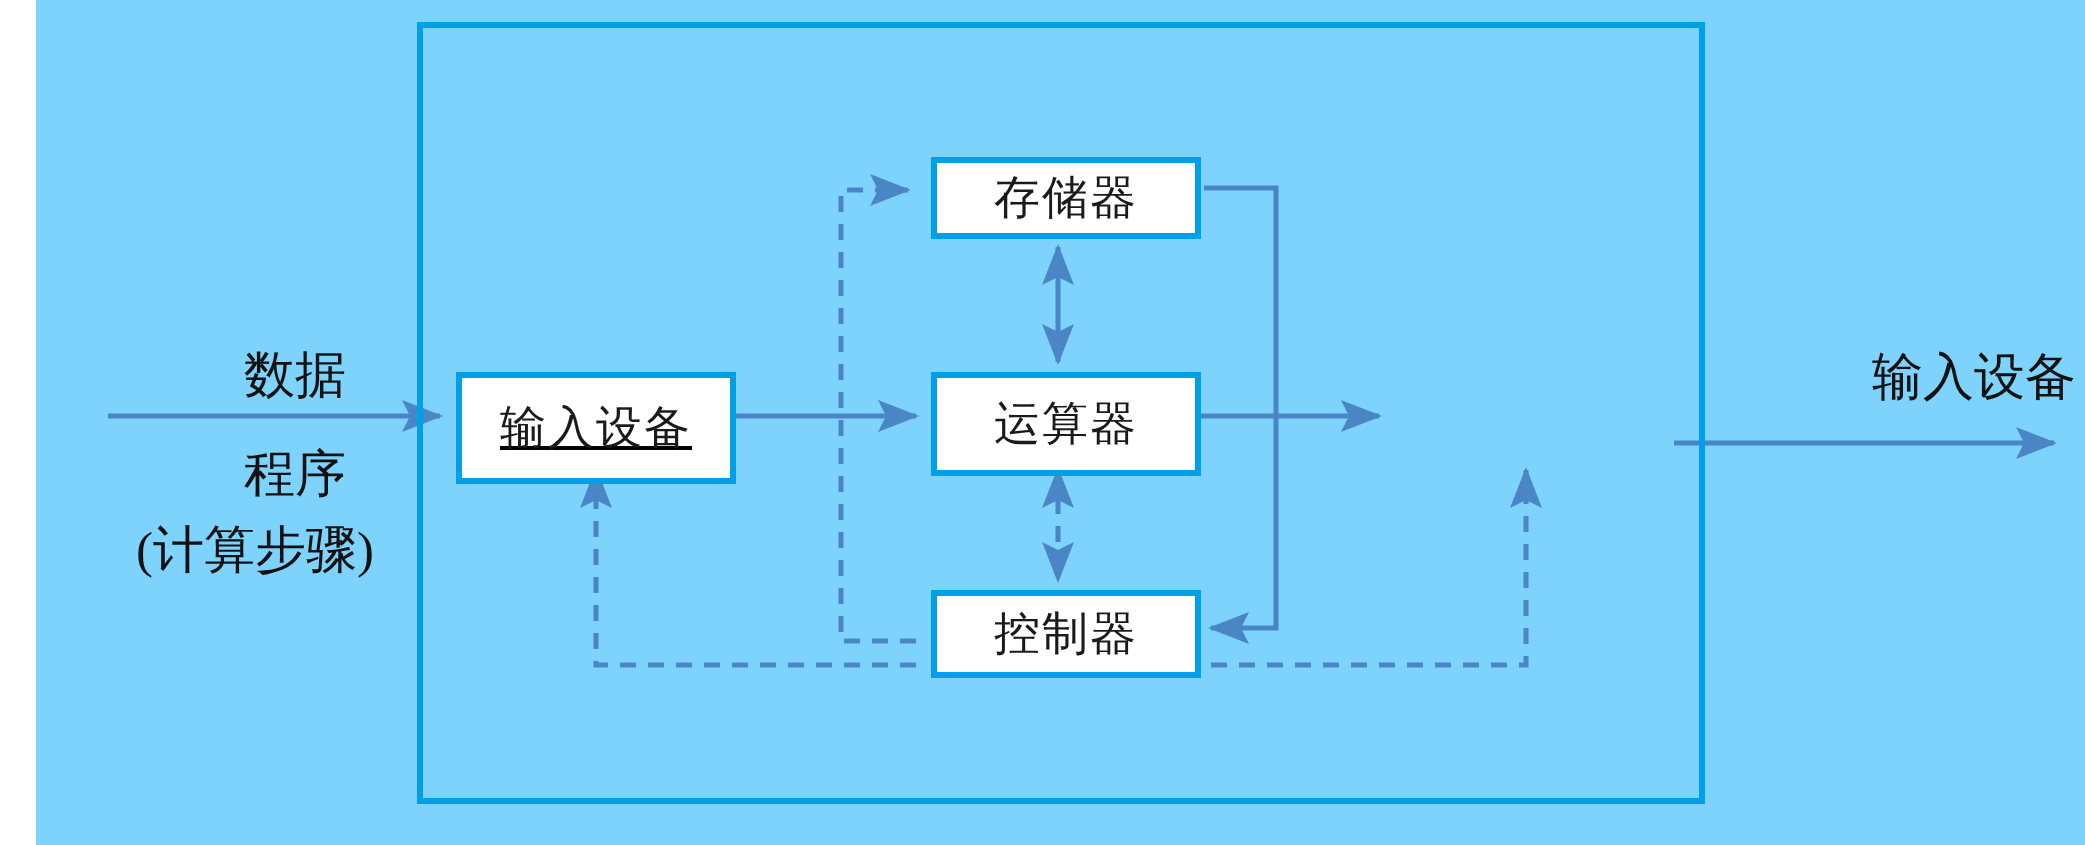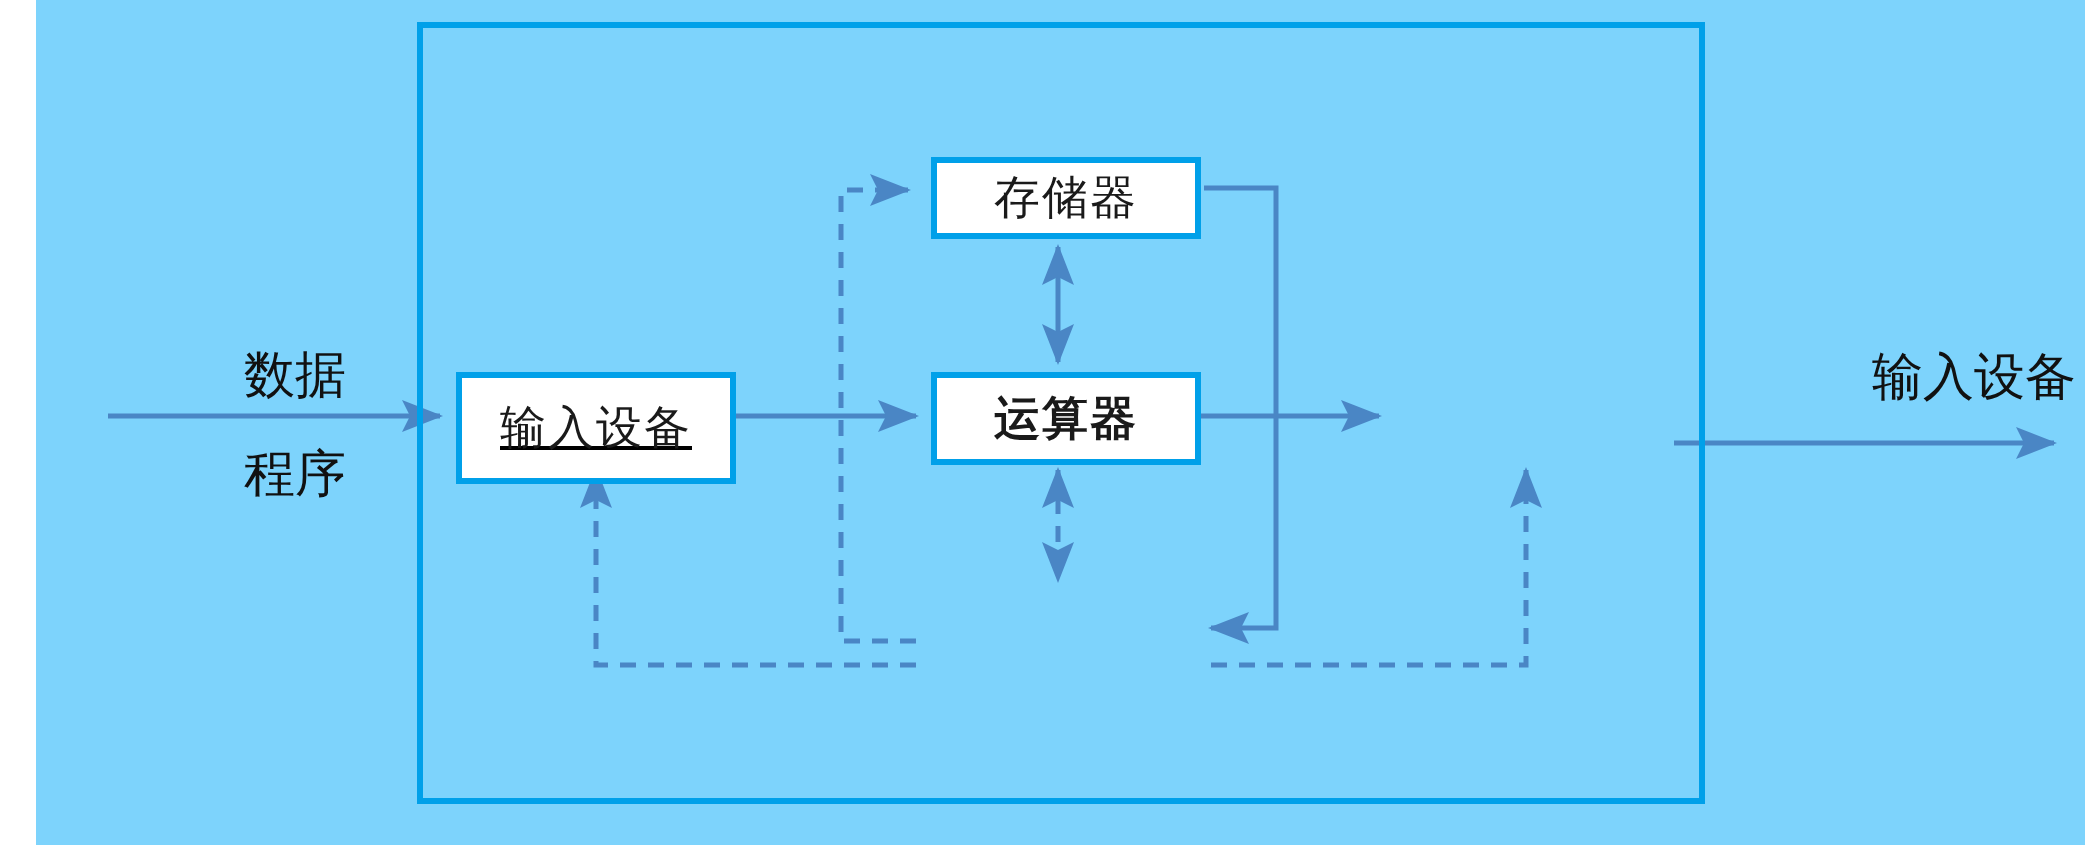--- a/index.html
+++ b/index.html
@@ -87,32 +87,38 @@
   <div class="frame" style="left:381px;top:22px;width:1288px;height:782px;"></div>
 
   <div class="node" style="left:895px;top:157px;width:270px;height:82px;">
     <span class="node-label">存储器</span>
   </div>
 
   <div class="node" style="left:420px;top:372px;width:280px;height:112px;text-decoration:underline;">
     <span class="node-label">输入设备</span>
   </div>
 
-  <div class="node" style="left:895px;top:372px;width:270px;height:93px;font-weight:bold;">
+  <div class="node" style="left:895px;top:372px;width:270px;height:104px;">
     <span class="node-label">运算器</span>
   </div>
 
 
+  <div class="node" style="left:895px;top:590px;width:270px;height:88px;">
+    <span class="node-label">控制器</span>
+  </div>
 
   <div class="sidetext" style="left:60px;top:350px;width:250px;">
     <span>数据</span>
   </div>
 
   <div class="sidetext" style="left:60px;top:449px;width:250px;">
     <span>程序</span>
   </div>
 
+  <div class="sidetext" style="left:28px;top:525px;width:310px;">
+    <span>(计算步骤)</span>
+  </div>
 
   <div class="sidetext" style="left:1760px;top:352px;width:280px;">
     <span>输入设备</span>
   </div>
 
 </div>
 
 </body></html>

